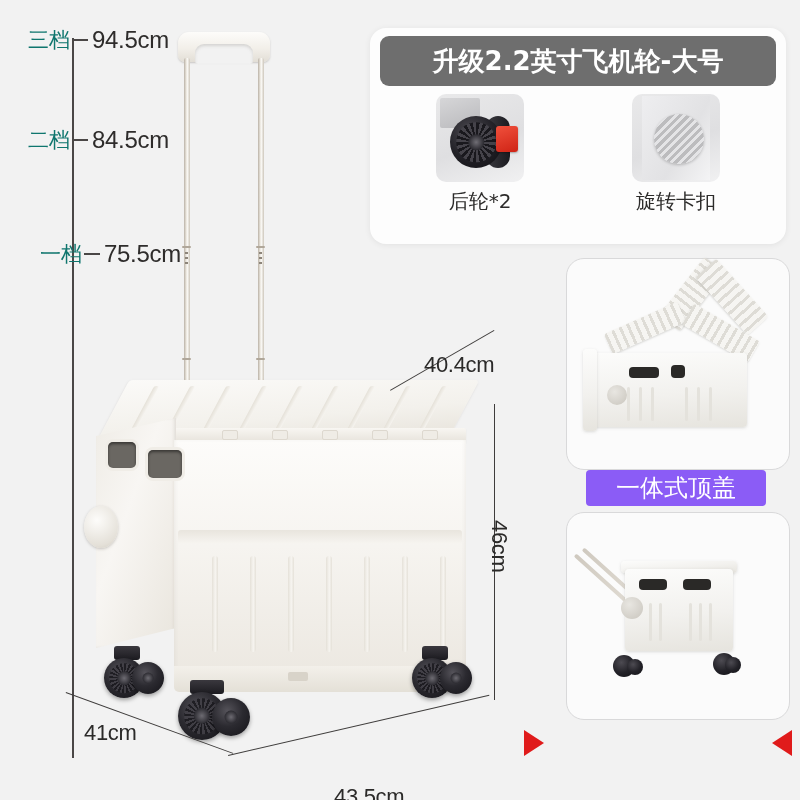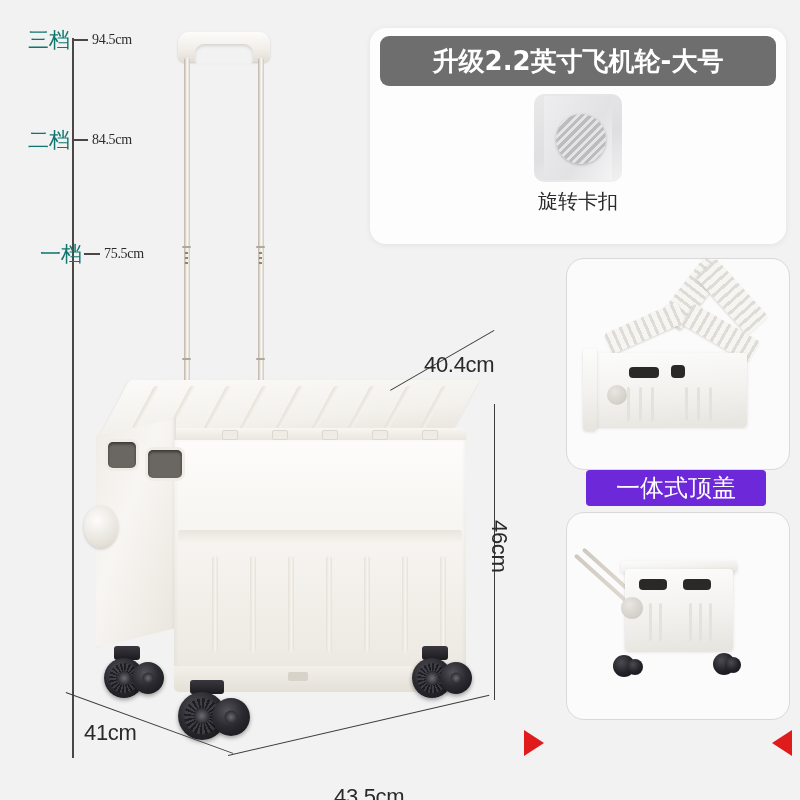--- a/index.html
+++ b/index.html
@@ -18,22 +18,22 @@
     background:#4a4746;
   }
   .tick-row{position:absolute;display:flex;align-items:center;height:28px;}
   .tick-label-gear{
     font-size:21px;color:#0f766e;letter-spacing:0px;
     white-space:nowrap;width:62px;text-align:right;
     font-family:"DejaVu Sans","Liberation Sans",sans-serif;
   }
   .tick-dash{width:16px;height:1.5px;background:#4a4746;margin:0 4px 0 2px;}
   .tick-value{
-    font-size:14px;color:#2e2c2b;white-space:nowrap;
-    font-family:Liberation Serif, serif;letter-spacing:-.3px;
+    font-size:24px;color:#2e2c2b;white-space:nowrap;
+    font-family:Liberation Sans, sans-serif;letter-spacing:-.3px;
   }
 
   
   .product{position:absolute;left:78px;top:28px;width:420px;height:740px;}
 
   
   .handle-grip{
     position:absolute;left:100px;top:4px;width:92px;height:30px;
     background:linear-gradient(180deg,#fdfcfa 0%,#f2efe9 55%,#e2ded6 100%);
     border-radius:11px 11px 7px 7px;
@@ -253,21 +253,21 @@
 
   
   .panel{
     position:absolute;background:#fbfbfb;border:1.5px solid #d9d9da;
     border-radius:18px;
   }
   .panel-top{left:566px;top:258px;width:222px;height:210px;}
   .panel-bottom{left:566px;top:512px;width:222px;height:206px;}
 
   .pill{
-    position:absolute;background:#6d28d9;border-radius:4px;
+    position:absolute;background:#8b5cf6;border-radius:4px;
     display:flex;align-items:center;justify-content:center;
   }
   .pill-text{
     color:#fff;font-size:24px;white-space:nowrap;
     font-family:"DejaVu Sans","Liberation Sans",sans-serif;
   }
   .pill-top{left:586px;top:470px;width:180px;height:36px;}
   .pill-bottom{left:552px;top:722px;width:216px;height:38px;}
 
   .tri{
@@ -421,20 +421,31 @@
   </div>
 
   <div class="card wheel-card">
 
     <div class="banner">
       <span class="banner-text">升级2.2英寸飞机轮-大号</span>
     </div>
 
     <div class="thumbs">
 
+      <div class="thumb">
+        <div class="thumb-img">
+          <div class="tw-plate"></div>
+          <div class="tw-rim"></div>
+          <div class="tw-wheel">
+              <div class="tw-spokes"></div>
+            </div>
+          <div class="tw-brake"></div>
+        </div>
+        <div class="thumb-label">后轮*2</div>
+      </div>
 
 
       <div class="thumb">
         <div class="thumb-img">
           <div class="rc-body"></div>
           <div class="rc-knob"></div>
         </div>
         <div class="thumb-label">旋转卡扣</div>
       </div>
 

